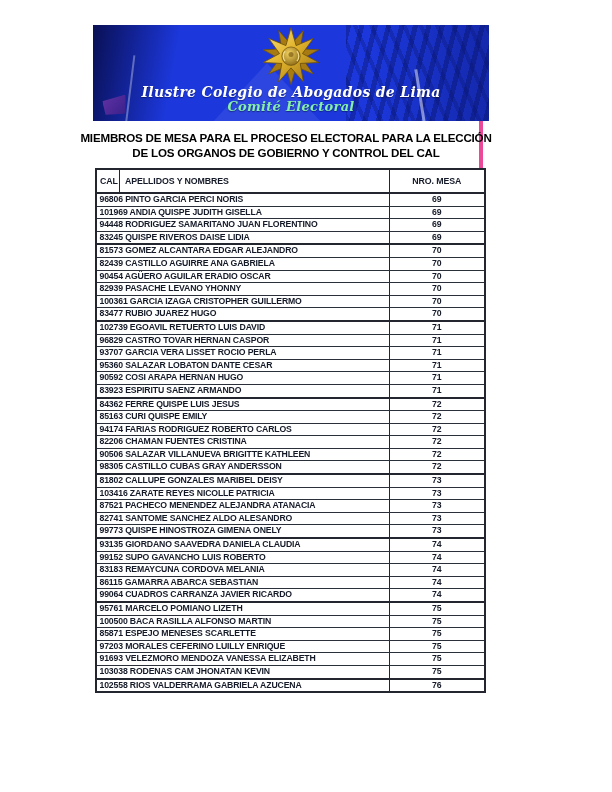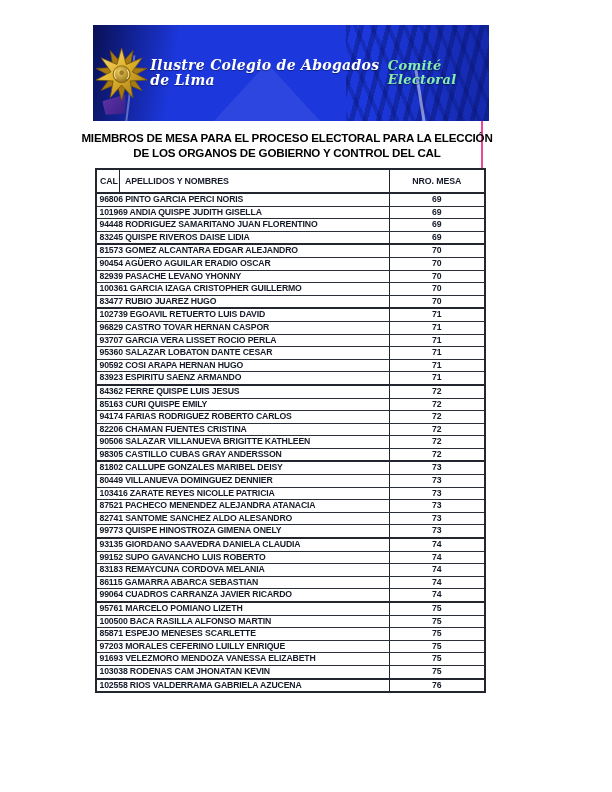--- a/index.html
+++ b/index.html
@@ -36,36 +36,36 @@
     position:absolute;right:17%;bottom:-8px;width:3px;height:60px;
     background:rgba(222,228,248,.55);transform:rotate(-9deg);
   }
   .bn-flag{
     position:absolute;left:2.5%;bottom:6%;width:24px;height:19px;
     background:linear-gradient(135deg,#6a34a8,#3b1f86);
     clip-path:polygon(0 18%,100% 0,88% 100%,6% 92%);
     transform:rotate(-8deg);opacity:.9;
   }
   .bn-content{
-    position:absolute;inset:0;display:flex;flex-direction:row;
+    position:absolute;inset:0;display:flex;flex-direction:column;
     align-items:center;justify-content:flex-start;
   }
   .bn-star{margin-top:1px;margin-bottom:-3px;}
   .bn-org{
     color:#ffffff;font-family:"DejaVu Serif",serif;font-style:italic;font-weight:bold;
     font-size:14px;line-height:15px;letter-spacing:.3px;text-shadow:0 1px 1px rgba(0,0,20,.45);
   }
   .bn-com{
     color:#86efac;font-family:"DejaVu Serif",serif;font-style:italic;font-weight:bold;
     font-size:13px;line-height:14px;letter-spacing:.3px;text-shadow:0 1px 1px rgba(0,0,20,.45);
   }
   
   .title-box{
     position:absolute;left:93px;top:121px;width:390px;height:47px;
-    border-right:2px solid #ec4899;background:#ffffff;
+    border-right:4px solid #ec4899;background:#ffffff;
     display:flex;flex-direction:column;align-items:center;justify-content:center;
     padding-top:1px;box-sizing:border-box;
   }
   .title-line{
     font-weight:bold;color:#000000;font-size:11.6px;line-height:15.5px;
     letter-spacing:-0.2px;white-space:nowrap;
   }
   
   .tbl-wrap{position:absolute;left:95px;top:168px;width:389px;}
   table.data-table{
@@ -168,20 +168,24 @@
           </tr>
           <tr class="group-end">
             <td class="name-cell">83245 QUISPE RIVEROS DAISE LIDIA</td>
             <td class="mesa-cell">69</td>
           </tr>
           <tr>
             <td class="name-cell">81573 GOMEZ ALCANTARA EDGAR ALEJANDRO</td>
             <td class="mesa-cell">70</td>
           </tr>
           <tr>
+            <td class="name-cell">82439 CASTILLO AGUIRRE ANA GABRIELA</td>
+            <td class="mesa-cell">70</td>
+          </tr>
+          <tr>
             <td class="name-cell">90454 AGÜERO AGUILAR ERADIO OSCAR</td>
             <td class="mesa-cell">70</td>
           </tr>
           <tr>
             <td class="name-cell">82939 PASACHE LEVANO YHONNY</td>
             <td class="mesa-cell">70</td>
           </tr>
           <tr>
             <td class="name-cell">100361 GARCIA IZAGA CRISTOPHER GUILLERMO</td>
             <td class="mesa-cell">70</td>
@@ -233,24 +237,20 @@
           <tr>
             <td class="name-cell">90506 SALAZAR VILLANUEVA BRIGITTE KATHLEEN</td>
             <td class="mesa-cell">72</td>
           </tr>
           <tr class="group-end">
             <td class="name-cell">98305 CASTILLO CUBAS GRAY ANDERSSON</td>
             <td class="mesa-cell">72</td>
           </tr>
           <tr>
             <td class="name-cell">81802 CALLUPE GONZALES MARIBEL DEISY</td>
-            <td class="mesa-cell">73</td>
-          </tr>
-          <tr>
-            <td class="name-cell">80449 VILLANUEVA DOMINGUEZ DENNIER</td>
             <td class="mesa-cell">73</td>
           </tr>
           <tr>
             <td class="name-cell">103416 ZARATE REYES NICOLLE PATRICIA</td>
             <td class="mesa-cell">73</td>
           </tr>
           <tr>
             <td class="name-cell">87521 PACHECO MENENDEZ ALEJANDRA ATANACIA</td>
             <td class="mesa-cell">73</td>
           </tr>

